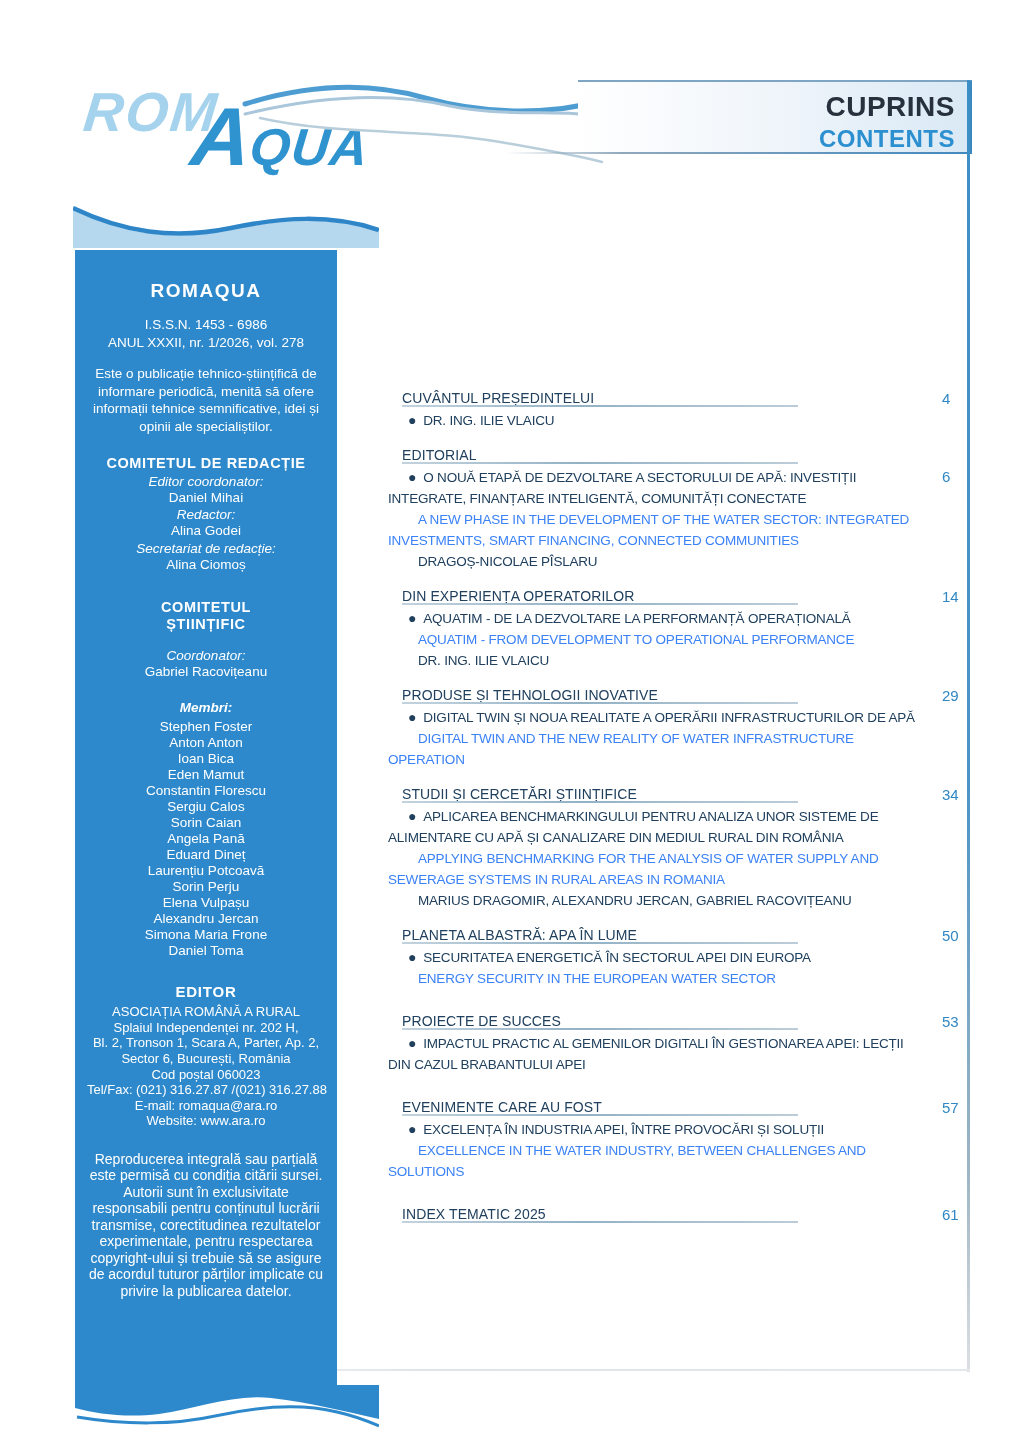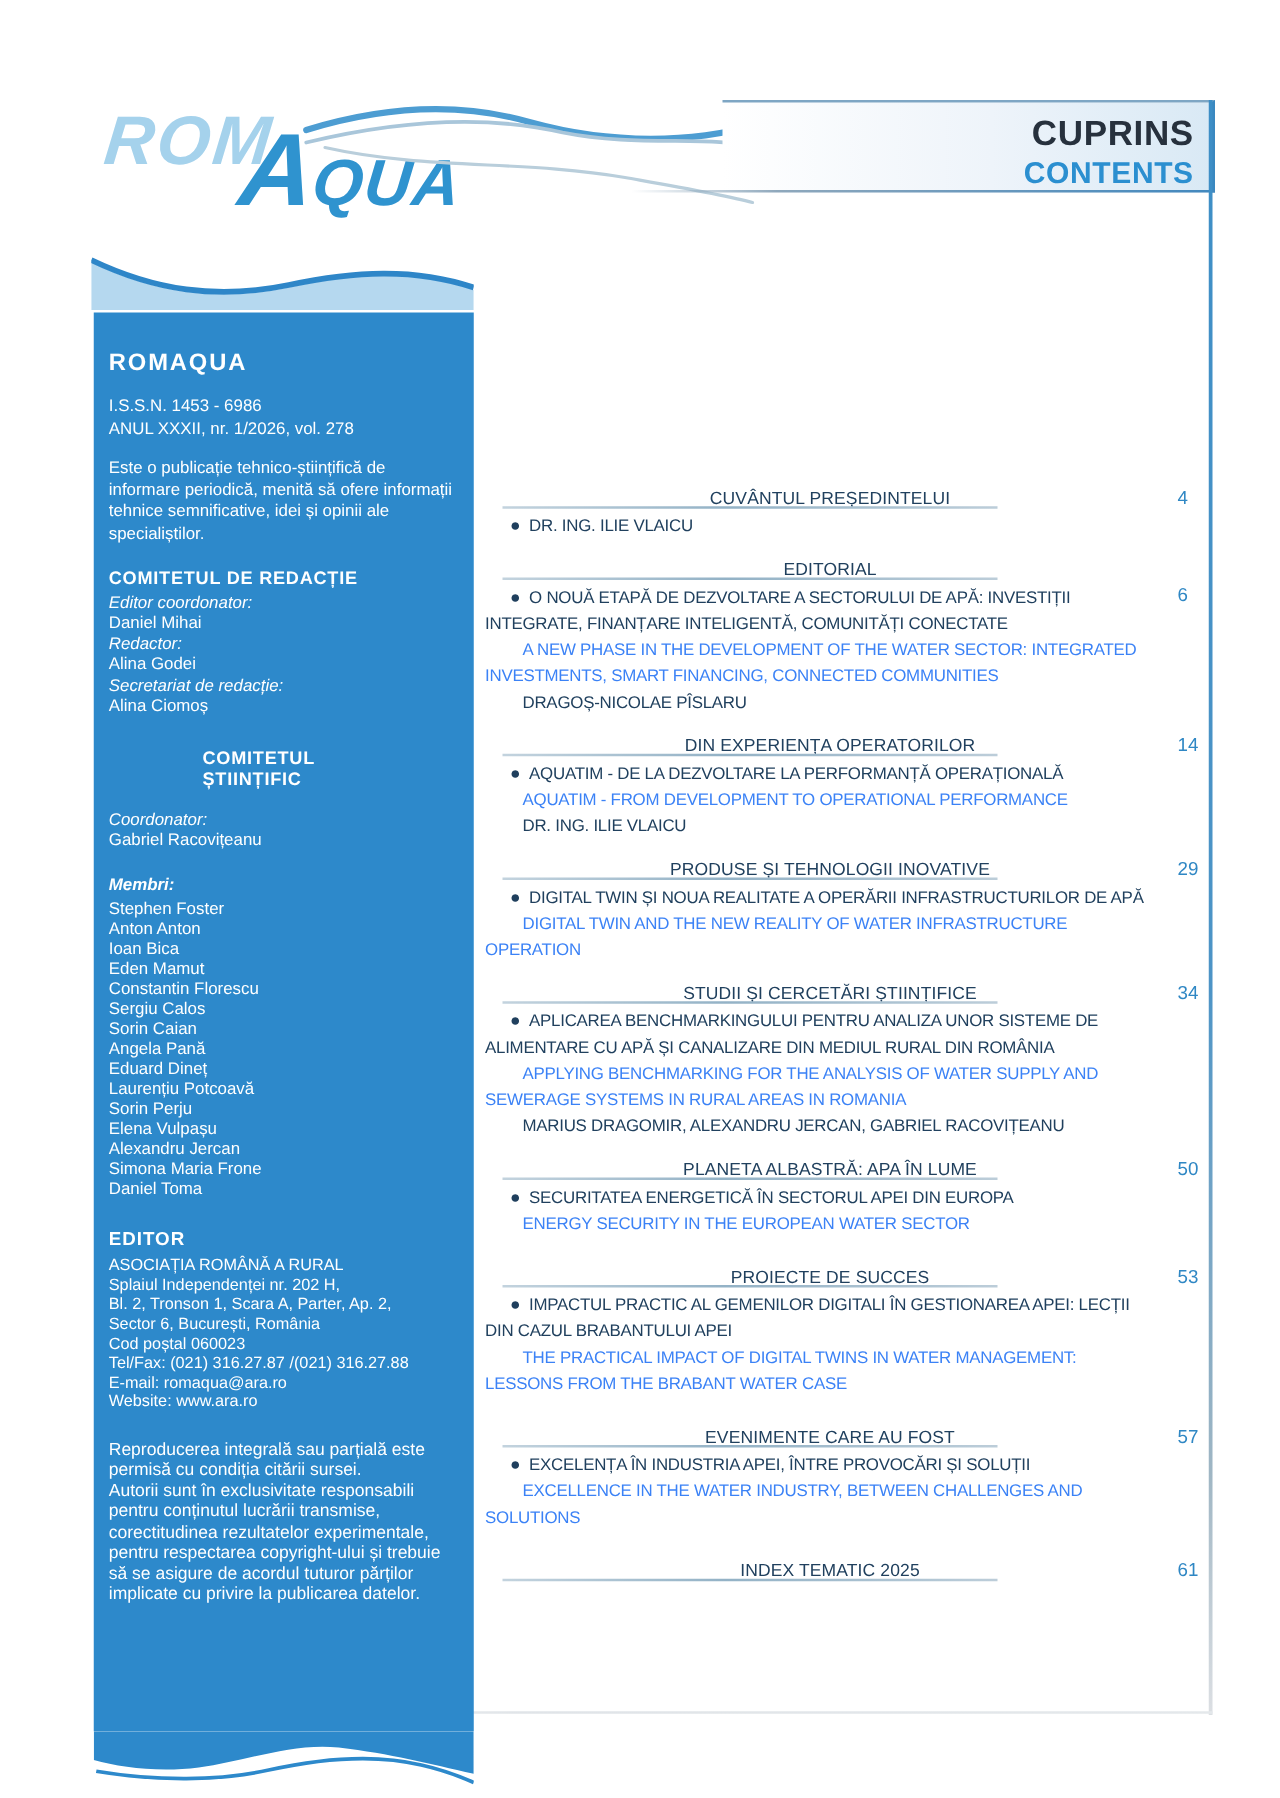--- a/index.html
+++ b/index.html
@@ -40,22 +40,22 @@
     background:linear-gradient(to bottom,#3d8ec6 0%, #4d94c6 55%, #9fb6c4 85%, #dcdfe3 100%);
   }
   .footer-rule {
     position:absolute; left:120px; top:1369px; width:850px; height:2px;
     background:linear-gradient(to right, rgba(222,226,230,0) 0%, #e0e4e8 35%, #e4e8eb 100%);
   }
 
   
   .sidebar-wave-top { position:absolute; left:73px; top:200px; }
   .sidebar {
-    position:absolute; left:75px; top:250px; width:304px; height:1135px;
-    background:#2d89cb; color:#ffffff; text-align:left;
+    position:absolute; left:75px; top:250px; width:262px; height:1135px;
+    background:#2d89cb; color:#ffffff; text-align:center;
     padding:18px 12px 0 12px; font-size:13.5px; line-height:1.2;
   }
   .sidebar-wave-bottom { position:absolute; left:75px; top:1385px; }
   .sb-title { font-size:19px; font-weight:bold; letter-spacing:1.5px; margin-top:12px; }
   .sb-issn { margin-top:14px; }
   .sb-issue { margin-top:2px; }
   .sb-desc { margin-top:14px; line-height:1.3; }
   .sb-h { font-weight:bold; font-size:14.5px; letter-spacing:0.6px; margin-top:20px; }
   .sb-h-sci { font-weight:bold; font-size:14.5px; letter-spacing:0.6px; margin-top:26px; width:130px; margin-left:auto; margin-right:auto; }
   .sb-role { margin-top:1px; }
@@ -69,21 +69,21 @@
   .sb-addr div { white-space:nowrap; }
   .sb-disclaimer { margin-top:22px; line-height:16.5px; font-size:14px; }
 
   
   .toc { position:absolute; left:388px; top:380px; width:582px; padding-top:8px; color:#20405e; }
   .toc-entry { display:flex; margin-bottom:14px; }
   .toc-entry.gap-lg { margin-bottom:22px; }
   .entry-main { flex:1; min-width:0; font-size:13.5px; letter-spacing:-0.2px; line-height:21px; }
   .entry-page { width:44px; padding-left:16px; font-size:15px; color:#2f87c4; line-height:21px; }
   .entry-page.pg-drop { padding-top:21px; }
-  .sec-head { position:relative; padding-left:14px; font-size:14px; letter-spacing:0.1px;text-align:center; }
+  .sec-head { position:relative; padding-left:14px; font-size:14px; letter-spacing:0.1px; }
   .sec-head .rule {
     position:absolute; left:14px; top:17px; width:396px; height:2px;
     background:linear-gradient(to right,#c3d3de 0%, #93b2c6 45%, #bccdd9 100%);
   }
   .item-ro { text-indent:20px; margin-top:1px; }
   .bullet-icon { color:#20405e; font-size:14px; margin-right:7px; }
   .item-en { text-indent:30px; color:#3b82f6; }
   .item-authors { text-indent:30px; }
 </style>
 </head>
@@ -233,21 +233,20 @@
         <div class="item-ro"><span class="bullet-icon">●</span><span>SECURITATEA ENERGETICĂ ÎN SECTORUL APEI DIN EUROPA</span></div>
         <div class="item-en">ENERGY SECURITY IN THE EUROPEAN WATER SECTOR</div>
       </div>
       <div class="entry-page">50</div>
     </div>
 
     <div class="toc-entry gap-lg">
       <div class="entry-main">
         <div class="sec-head"><span>PROIECTE DE SUCCES</span><span class="rule"></span></div>
         <div class="item-ro"><span class="bullet-icon">●</span><span>IMPACTUL PRACTIC AL GEMENILOR DIGITALI ÎN GESTIONAREA APEI: LECȚII DIN CAZUL BRABANTULUI APEI</span></div>
-        <div class="item-en">THE PRACTICAL IMPACT OF DIGITAL TWINS IN WATER MANAGEMENT: LESSONS FROM THE BRABANT WATER CASE</div>
       </div>
       <div class="entry-page">53</div>
     </div>
 
     <div class="toc-entry gap-lg">
       <div class="entry-main">
         <div class="sec-head"><span>EVENIMENTE CARE AU FOST</span><span class="rule"></span></div>
         <div class="item-ro"><span class="bullet-icon">●</span><span>EXCELENȚA ÎN INDUSTRIA APEI, ÎNTRE PROVOCĂRI ȘI SOLUȚII</span></div>
         <div class="item-en">EXCELLENCE IN THE WATER INDUSTRY, BETWEEN CHALLENGES AND SOLUTIONS</div>
       </div>

